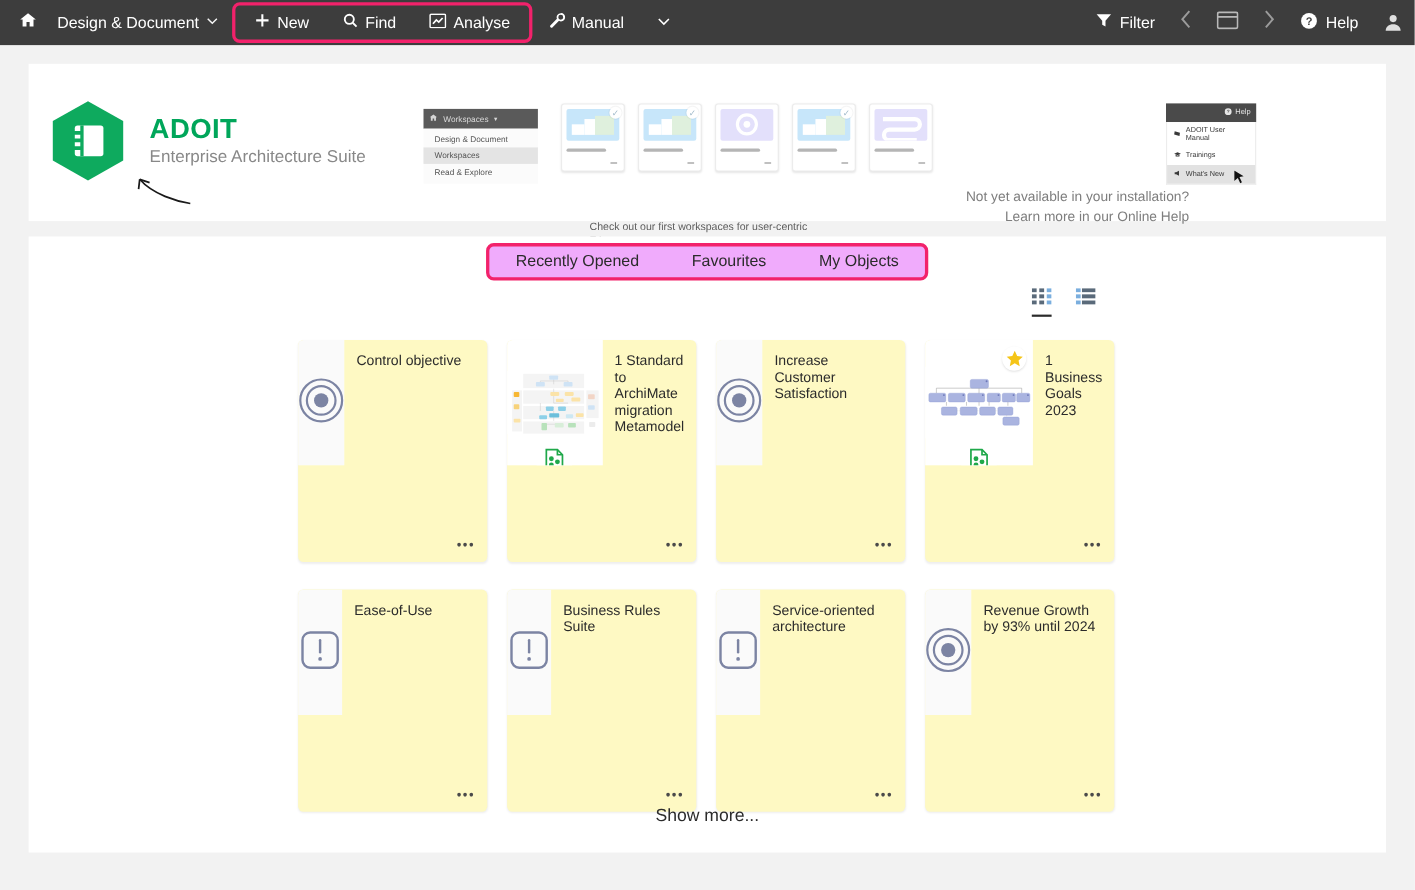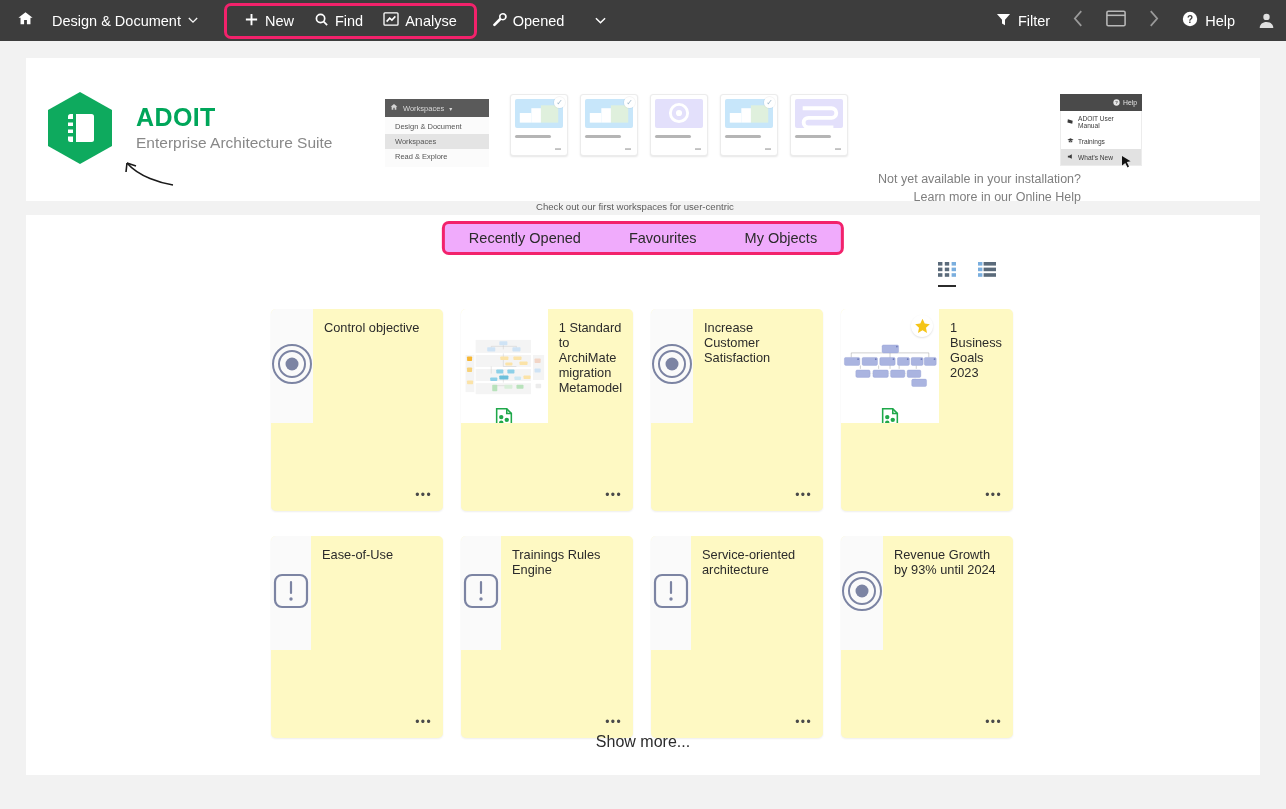--- a/index.html
+++ b/index.html
@@ -18,23 +18,23 @@
     display: flex; align-items: center;
     color: #ffffff;
   }
   .tb-home { margin-left: 8px; width: 34px; display: flex; justify-content: center; align-items: center; }
   .tb-app {
     margin-left: 4px; font-size: 14.5px; color: #ffffff;
     display: flex; align-items: center; gap: 7px; padding: 4px 6px;
   }
   .caret { font-size: 10px; opacity: .95; }
   .tb-group {
-    margin-left: 20px; display: flex; align-items: center;
+    margin-left: 7px; display: flex; align-items: center;
     border: 3px solid #f2226b; border-radius: 7px;
-    padding: 2px 8px; gap: 2px;
+    padding: 2px 8px; gap: 12px;
   }
   .tb-item {
     display: flex; align-items: center; gap: 6px;
     font-size: 14.5px; padding: 4px 9px; color: #fff; white-space: nowrap;
   }
   .tb-item.plain { margin-left: 6px; }
   .tb-caret-solo { margin-left: 12px; font-size: 11px; padding: 4px 10px; }
   .tb-right { margin-left: auto; display: flex; align-items: center; gap: 2px; padding-right: 2px; }
   .tb-right .tb-item { gap: 7px; }
   .tb-arrow { font-size: 19px; color: #9b9b9b; padding: 2px 12px; }
@@ -206,21 +206,21 @@
       <span>Analyse</span>
     </div>
   </div>
 
   <div class="tb-item plain">
     <span>
       <svg width="15" height="15" viewBox="0 0 16 16" fill="#ffffff">
           <path d="M11.5 1a4 4 0 0 0-3.7 5.5L1.6 12.7a1.4 1.4 0 0 0 2 2l6.2-6.2A4 4 0 1 0 11.5 1zm0 1.6a2.4 2.4 0 1 1 0 4.8 2.4 2.4 0 0 1 0-4.8z"></path>
         </svg>
     </span>
-    <span>Opened</span>
+    <span>Manual</span>
   </div>
 
   <div class="tb-caret-solo">
     <svg width="11" height="8" viewBox="0 0 12 8" fill="none" stroke="#ffffff" stroke-width="1.6">
         <path d="M1 1l5 5 5-5"></path>
       </svg>
   </div>
 
   <div class="tb-right">
     <div class="tb-item">
@@ -642,21 +642,21 @@
         <div class="card-thumb">
           <span>
             <svg width="40" height="40" viewBox="0 0 40 40" fill="none" stroke="#7c84a3" stroke-width="2.2">
               <rect x="4" y="4" width="32" height="32" rx="7"></rect>
               <path d="M20 11v11" stroke-linecap="round"></path>
                 <circle cx="20" cy="28" r="1.7" fill="#7c84a3" stroke="none"></circle>
             </svg>
           </span>
         </div>
         <div class="card-body">
-          <div class="card-title">Trainings Rules Engine</div>
+          <div class="card-title">Business Rules Suite</div>
           <div class="card-dots">•••</div>
         </div>
       </div>
     </div>
 
     <div class="cell">
       <div class="card">
         <div class="card-thumb">
           <span>
             <svg width="40" height="40" viewBox="0 0 40 40" fill="none" stroke="#7c84a3" stroke-width="2.2">

